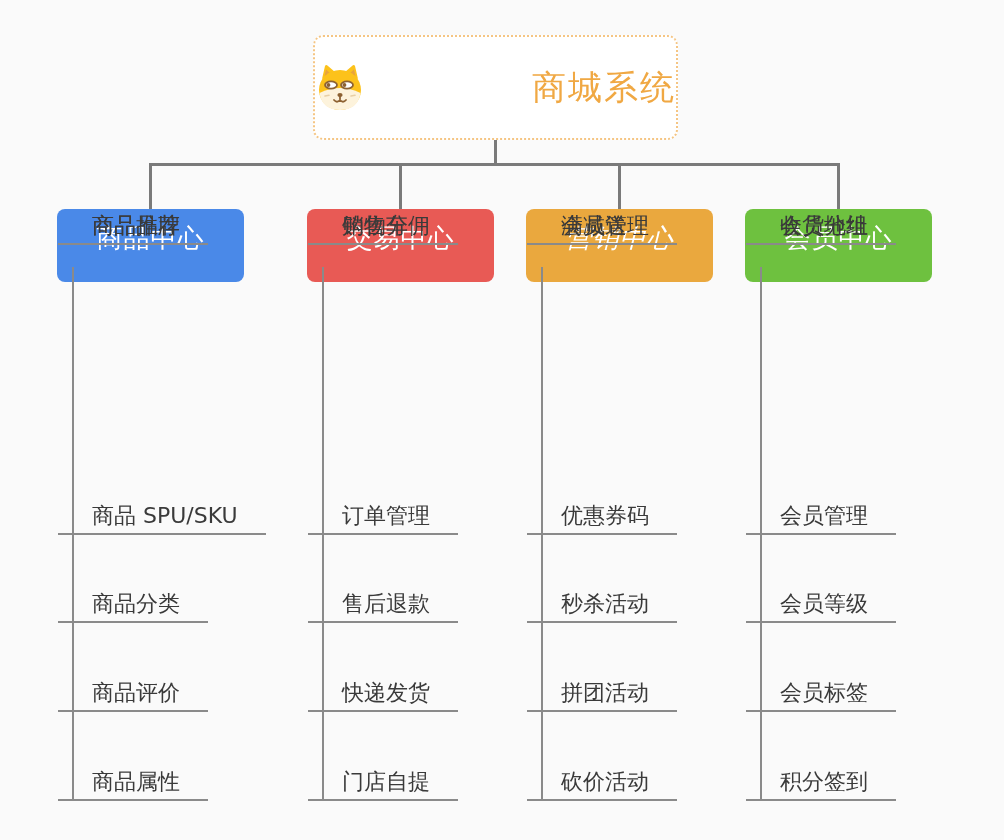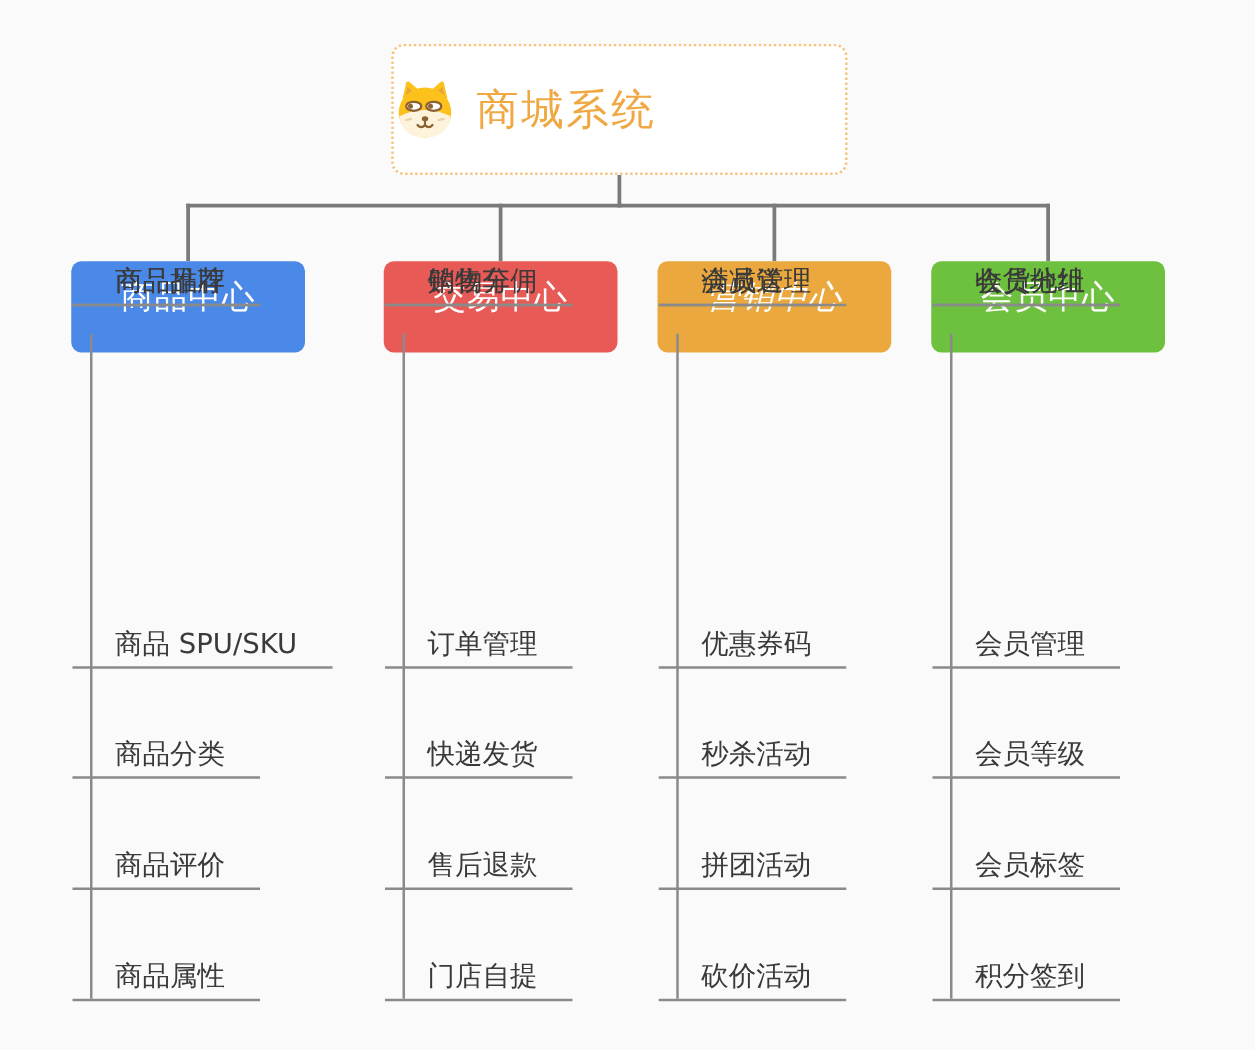--- a/index.html
+++ b/index.html
@@ -18,21 +18,21 @@
   .root-node {
     position: absolute;
     left: 313px; top: 35px;
     width: 365px; height: 105px;
     background: #ffffff;
     border: 2px dotted #f5c583;
     border-radius: 10px;
     box-sizing: border-box;
     display: flex;
     align-items: center;
-    justify-content: flex-start;
+    justify-content: space-between;
     gap: 16px;
   }
   .root-label {
     font-size: 34px;
     letter-spacing: 2px;
     color: #f0a843;
   }
   .doge-icon { width: 50px; height: 46px; flex: 0 0 auto; }
 
   
@@ -134,22 +134,22 @@
     <div class="leaf">商品评价</div>
     <div class="leaf">商品属性</div>
     <div class="leaf">商品推荐</div>
     <div class="leaf">商品品牌</div>
   </div>
 
   <div class="branch col-1">
     <div class="branch-box" style="background-color: rgb(232, 90, 85);">交易中心</div>
     <div class="spine"></div>
     <div class="leaf">订单管理</div>
+    <div class="leaf">售后退款</div>
     <div class="leaf">快递发货</div>
-    <div class="leaf">售后退款</div>
     <div class="leaf">门店自提</div>
     <div class="leaf">销售分佣</div>
     <div class="leaf">购物车</div>
   </div>
 
   <div class="branch col-2">
     <div class="branch-box" style="background-color: rgb(234, 168, 62); font-style: italic;">营销中心</div>
     <div class="spine"></div>
     <div class="leaf">优惠券码</div>
     <div class="leaf">秒杀活动</div>

